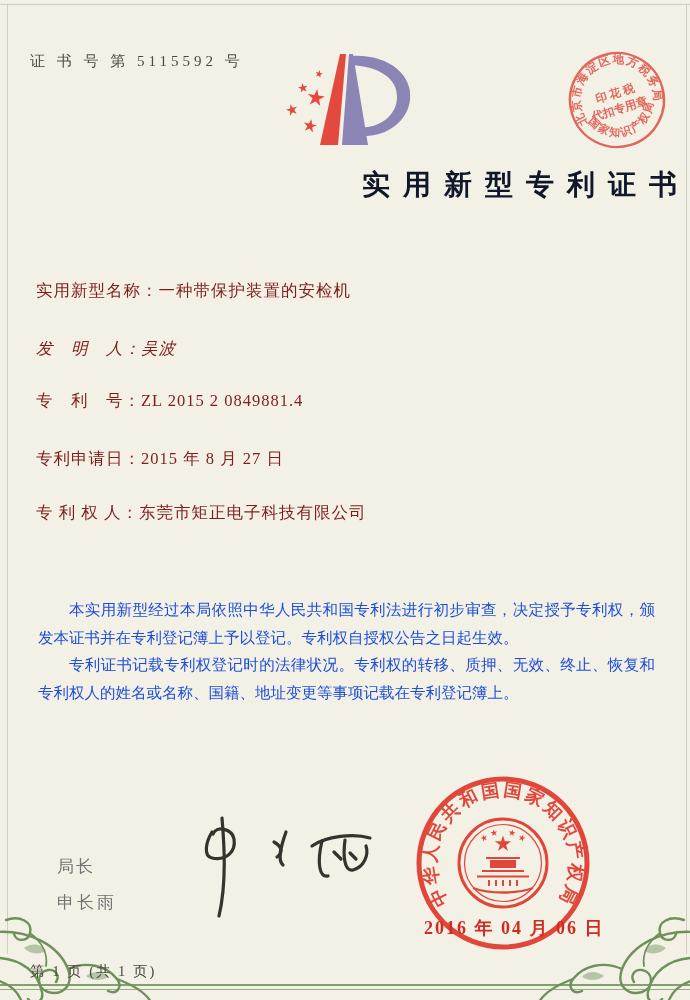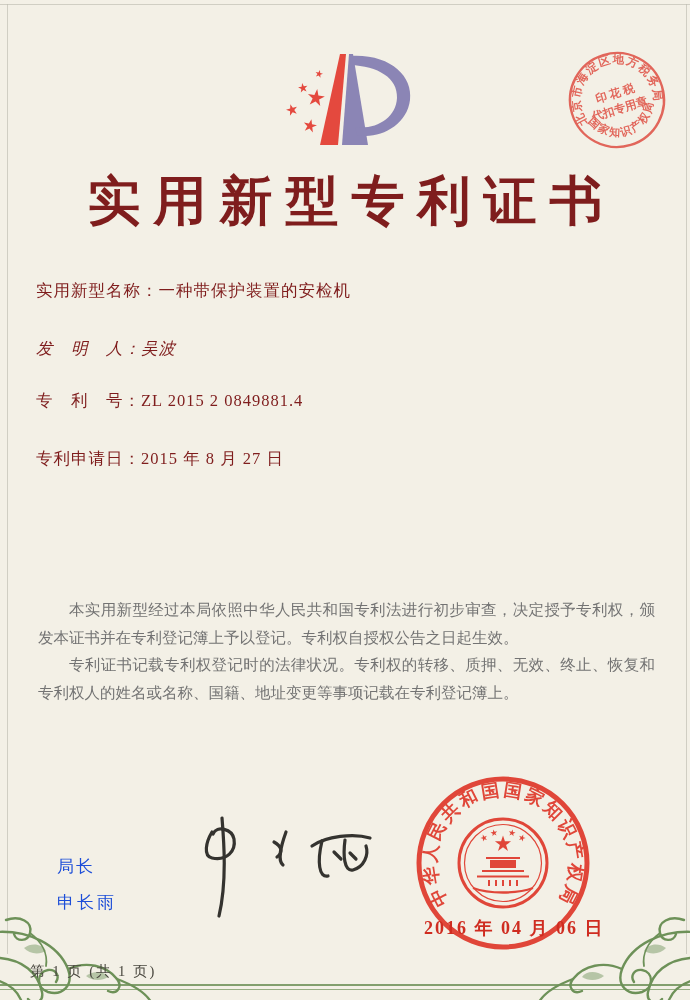--- a/index.html
+++ b/index.html
@@ -9,28 +9,28 @@
     font-family:"Liberation Serif","DejaVu Serif",serif;
     color:#3a3936;
   }
   .edge{position:absolute;background:#bdbbb0;opacity:.65;}
   .edge.top{left:0;right:0;top:4px;height:1px;}
   .edge.left{left:7px;top:4px;bottom:46px;width:1px;}
   .edge.right{right:3px;top:4px;bottom:46px;width:1px;}
   .cert-number{position:absolute;left:30px;top:52px;font-size:15px;letter-spacing:4px;color:#4c4a45;}
   .logo{position:absolute;left:250px;top:50px;width:200px;height:115px;}
   .title{
-    position:absolute;left:0;right:0;top:166px;text-align:center;
-    font-size:53px;font-weight:600;letter-spacing:13px;text-indent:13px;color:#7f1d1d;
+    position:absolute;left:0;right:0;top:166px;text-align:right;
+    font-size:28px;font-weight:600;letter-spacing:13px;text-indent:13px;color:#0f172a;
   }
   .field{position:absolute;left:36px;font-size:16.5px;letter-spacing:1px;color:#7f1d1d;white-space:nowrap;}
   .f0{top:280px;} .f1{top:338px;font-style:italic;} .f2{top:390px;text-align:center;} .f3{top:448px;} .f4{top:502px;} .f5{top:560px;}
-  .body-text{position:absolute;left:38px;top:596px;width:617px;font-size:15.5px;line-height:27.5px;text-align:justify;color:#737373;}
+  .body-text{position:absolute;left:38px;top:596px;width:617px;font-size:15.5px;line-height:27.5px;text-align:justify;color:#1d4ed8;}
   .body-text p{margin:0;text-indent:2em;}
-  .signer{position:absolute;left:57px;top:855px;font-size:17px;letter-spacing:2px;color:#1d4ed8;}
+  .signer{position:absolute;left:57px;top:855px;font-size:17px;letter-spacing:2px;color:#737373;}
   .signer .name{margin-top:13px;letter-spacing:3px;}
   .signature{position:absolute;left:182px;top:810px;width:215px;height:110px;}
   .office-seal{position:absolute;left:407px;top:767px;width:192px;height:192px;}
   .issue-date{position:absolute;left:424px;top:916px;font-size:18px;font-weight:600;letter-spacing:2px;color:#cf2c20;}
   .tax-stamp{position:absolute;left:563px;top:46px;width:108px;height:108px;transform:rotate(-17deg);}
   .footer{position:absolute;left:30px;width:620px;top:962px;text-align:left;font-size:14.5px;letter-spacing:2px;color:#49473f;}
   .green-line{position:absolute;left:0;right:0;background:#6d9158;}
   .gl1{top:984px;height:2px;opacity:.85;}
   .gl2{top:989px;height:1px;opacity:.7;}
   .flourish{position:absolute;width:165px;height:88px;top:914px;}
@@ -39,20 +39,21 @@
 </style>
 </head>
 <body>
 
 <div class="scan">
 
   <div class="edge top"></div>
   <div class="edge left"></div>
   <div class="edge right"></div>
 
+  <div class="cert-number">证 书 号 第 5115592 号</div>
 
   <svg class="logo" viewBox="0 0 200 115">
     <defs>
       <path id="star" d="M0,-1 L0.225,-0.31 0.951,-0.31 0.363,0.118 0.588,0.809 0,0.382 -0.588,0.809 -0.363,0.118 -0.951,-0.31 -0.225,-0.31 Z"></path>
     </defs>
     <polygon points="90,4 96,4 88,95 70,95" fill="#e4493e"></polygon>
     <polygon points="99,4 103,4 118,95 92,95" fill="#8b85b5"></polygon>
     <path d="M101 6 C 140 4, 163 26, 160 50 C 157 76, 128 90, 107 85 L 105 77 C 126 80, 146 68, 147 48 C 148 28, 128 16, 100 15 Z" fill="#8b85b5"></path>
     <use href="#star" transform="translate(69,24) scale(4) rotate(14)" fill="#e4493e"></use>
     <use href="#star" transform="translate(53,38) scale(5) rotate(-10)" fill="#e4493e"></use>
@@ -76,20 +77,21 @@
     <text x="0" y="-3" text-anchor="middle" font-size="11.5" fill="#e0584c" font-weight="600">印 花 税</text>
     <text x="0" y="13" text-anchor="middle" font-size="11.5" fill="#e0584c" font-weight="600">代扣专用章</text>
   </svg>
 
   <div class="title">实用新型专利证书</div>
 
   <div class="field f0"><span>实用新型名称：</span><span>一种带保护装置的安检机</span></div>
   <div class="field f1"><span>发　明　人：</span><span>吴波</span></div>
   <div class="field f2"><span>专　利　号：</span><span>ZL 2015 2 0849881.4</span></div>
   <div class="field f3"><span>专利申请日：</span><span>2015 年 8 月 27 日</span></div>
+  <div class="field f4"><span>专 利 权 人：</span><span>东莞市矩正电子科技有限公司</span></div>
 
   <div class="body-text">
     <p>本实用新型经过本局依照中华人民共和国专利法进行初步审查，决定授予专利权，颁发本证书并在专利登记簿上予以登记。专利权自授权公告之日起生效。</p>
     <p>专利证书记载专利权登记时的法律状况。专利权的转移、质押、无效、终止、恢复和专利权人的姓名或名称、国籍、地址变更等事项记载在专利登记簿上。</p>
   </div>
 
   <div class="signer">
     <div>局长</div>
     <div class="name">申长雨</div>
   </div>

